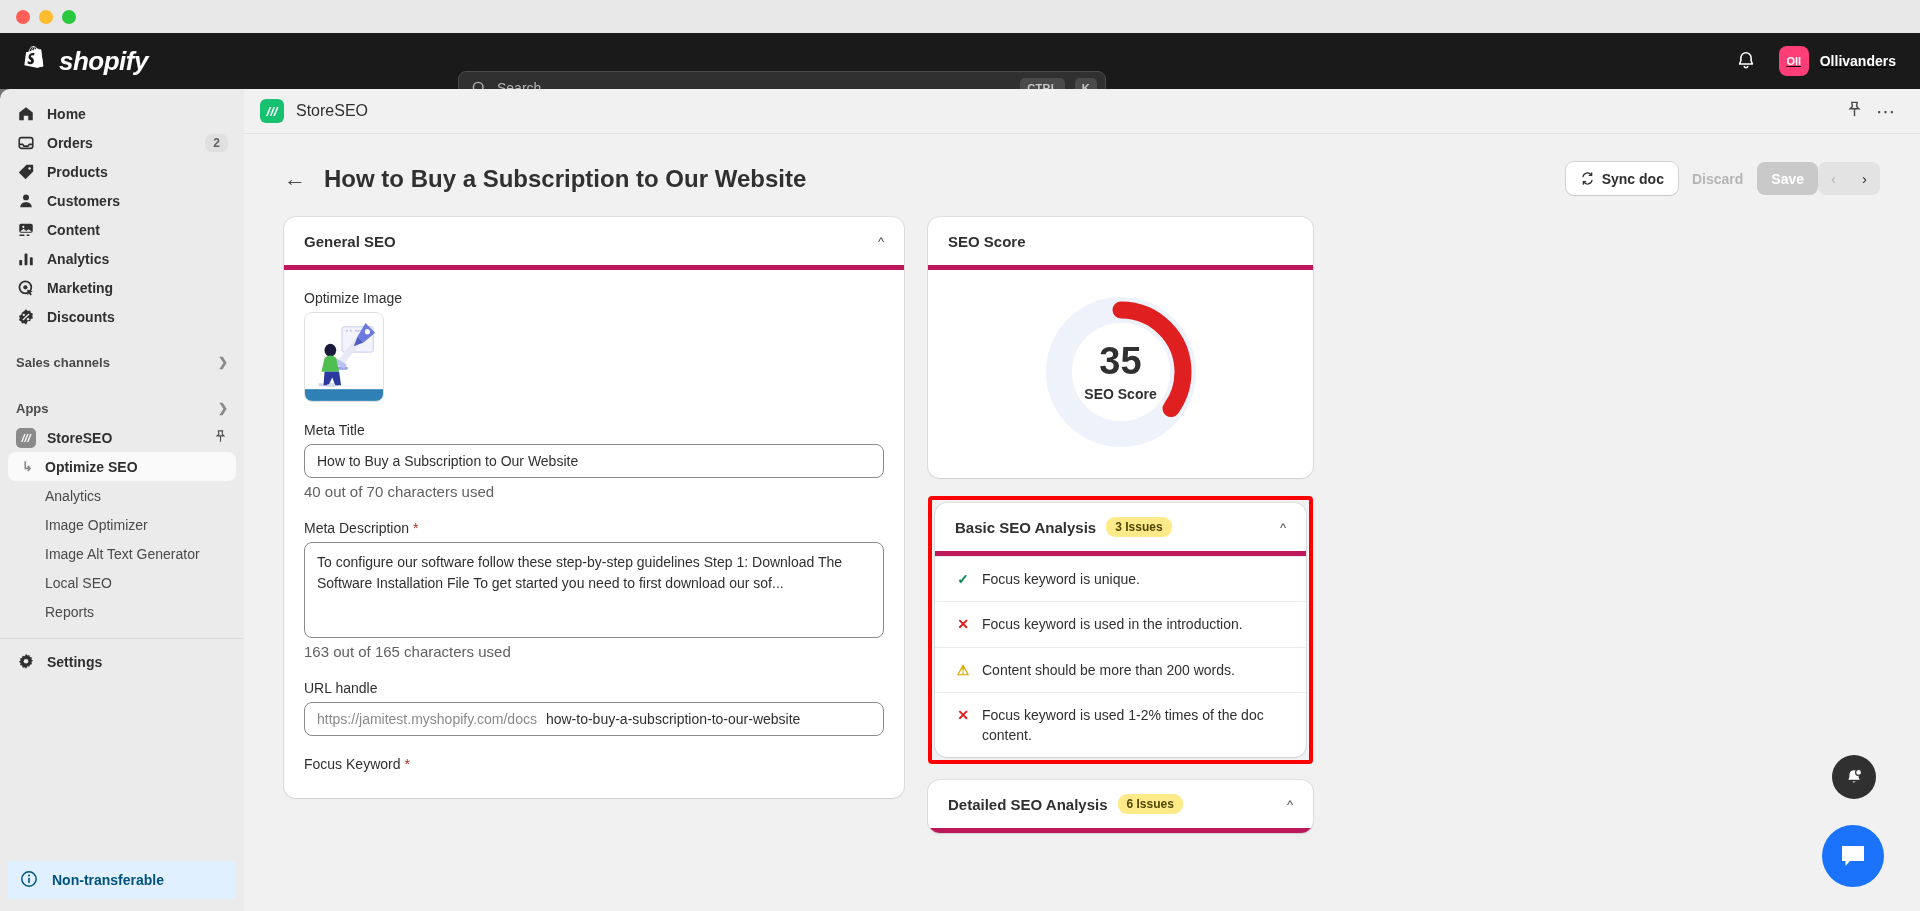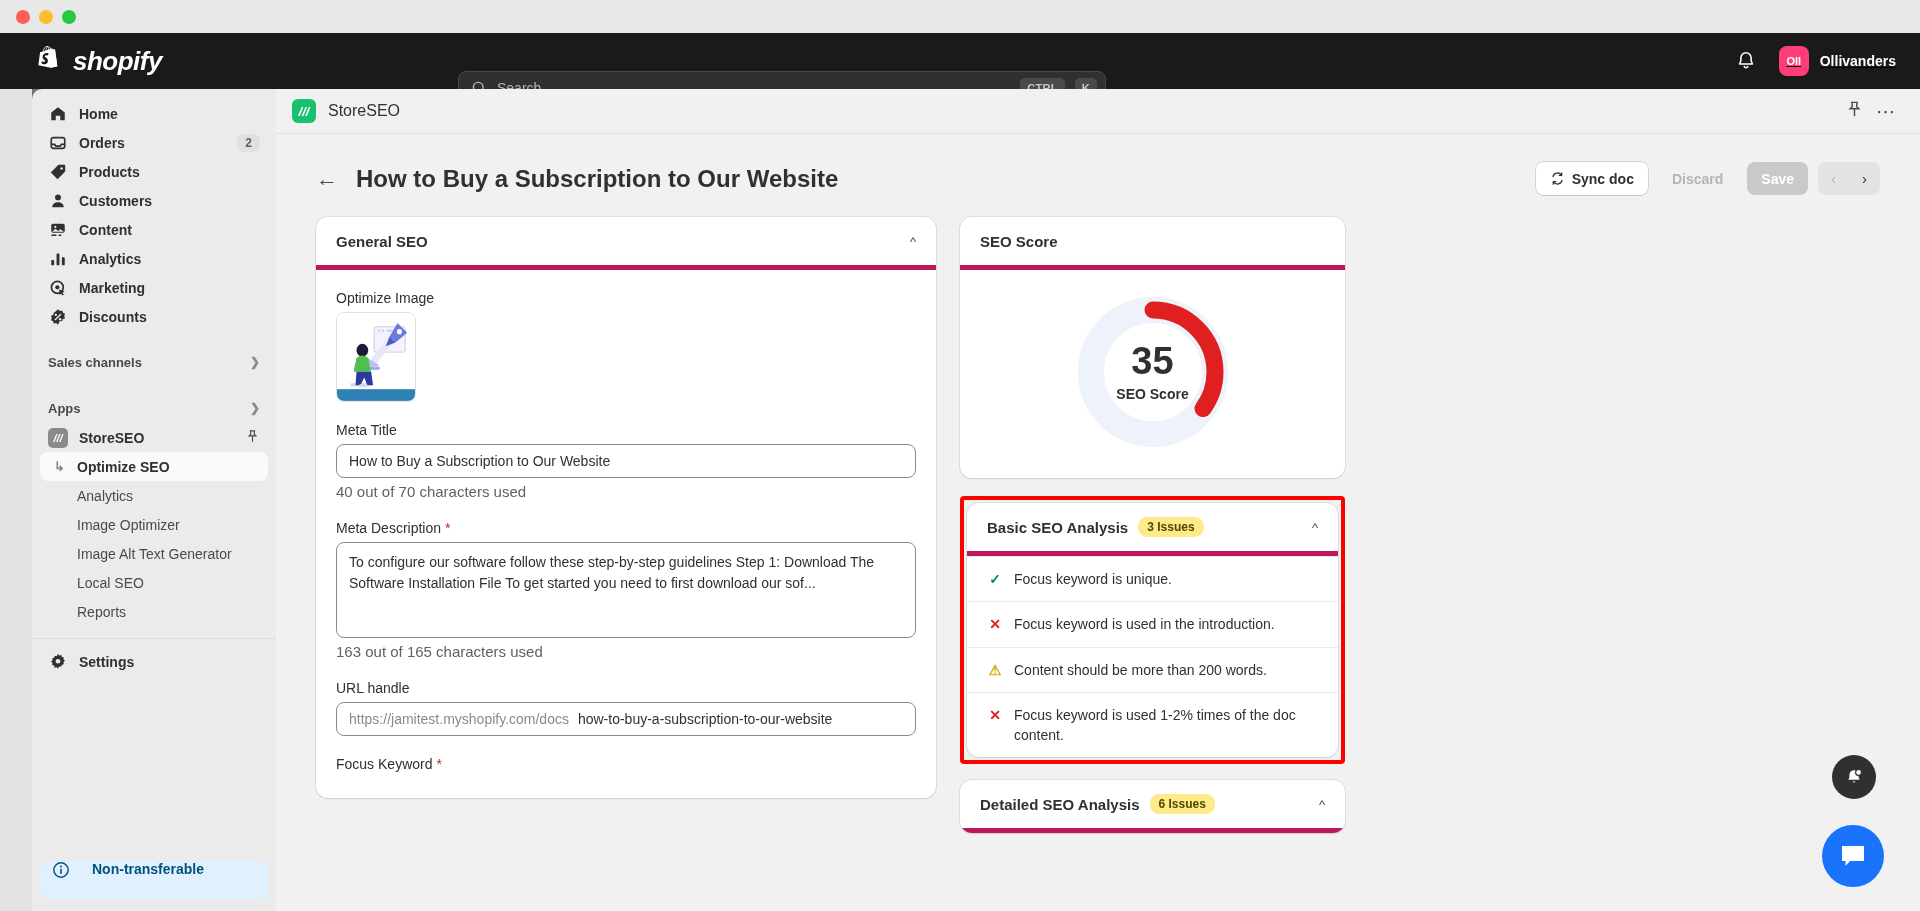--- a/index.html
+++ b/index.html
@@ -24,21 +24,21 @@
 
   
   .topbar {
     height: 56px; width: 100%;
     background: #1a1a1a;
     display: flex; align-items: center;
     position: relative;
   }
   .logo-wrap {
     display: flex; align-items: center; gap: 9px;
-    padding-left: 36px; width: 244px;
+    padding-left: 22px; width: 244px;
   }
   .logo-bag { width: 28px; height: 31px; }
   .logo-text {
     color: #fff; font-size: 26px; font-weight: bold;
     font-style: italic; letter-spacing: -0.5px;
     font-family: "Liberation Sans", sans-serif;
   }
   .search-box {
     position: absolute; left: 458px; top: 38px;
     width: 648px; height: 34px;
@@ -62,21 +62,21 @@
   }
   .avatar {
     width: 30px; height: 30px; border-radius: 8px;
     background: #ff3d77; color: #fff;
     font-size: 11px; font-weight: bold;
     display: flex; align-items: center; justify-content: center;
   }
   .store-name { color: #fff; font-size: 14px; font-weight: 600; }
 
   
-  .body-wrap { display: flex; height: 822px; background: #737373; margin-left: 32px; }
+  .body-wrap { display: flex; height: 822px; background: #737373; }
 
   
   .sidebar {
     width: 244px; background: #ebebeb;
     border-top-left-radius: 10px;
     padding-top: 10px;
     display: flex; flex-direction: column;
     position: relative;
   }
   .nav-item {
@@ -129,23 +129,23 @@
     background: #fafafa; color: #303030; font-weight: bold;
   }
   .sub-item .arrow-l {
     position: absolute; left: 14px; color: #8a8a8a; font-size: 13px;
   }
   .sidebar-divider {
     height: 1px; background: #dcdcdc; margin: 12px 0 8px 0;
   }
   .nontransfer {
     position: absolute; bottom: 12px; left: 8px; right: 8px;
-    height: 38px; border-radius: 8px;
+    height: 38px; border-radius: 1px;
     background: #e0f0ff;
-    display: flex; gap: 22px;
+    display: flex; align-items: center; gap: 14px;
     padding: 0 12px;
     font-size: 14px; font-weight: 600; color: #00527c;
   }
 
   
   .content {
     flex: 1; background: #f1f1f1;
     border-top-left-radius: 0;
     display: flex; flex-direction: column;
     position: relative; overflow: hidden;
@@ -167,21 +167,21 @@
   .app-bar-ico { color: #4a4a4a; cursor: pointer; }
 
   
   .page-head {
     display: flex; align-items: center;
     padding: 28px 40px 0 40px;
     gap: 18px;
   }
   .back-arrow { font-size: 22px; color: #4a4a4a; cursor: pointer; line-height: 1; }
   .page-title { font-size: 24px; font-weight: bold; color: #303030; flex: 1; }
-  .head-actions { display: flex; align-items: center; gap: 10px; }
+  .head-actions { display: flex; align-items: center; }
   .btn {
     height: 33px; border-radius: 8px;
     display: flex; align-items: center; gap: 7px;
     padding: 0 14px; font-size: 14px; font-weight: 600;
     cursor: pointer; border: none;
     font-family: "Liberation Sans", sans-serif;
   }
   .btn-white { background: #fff; color: #303030; box-shadow: 0 0 0 1px rgba(0,0,0,.12), 0 1px 0 rgba(0,0,0,.05); }
   .btn-ghost { background: transparent; color: #b5b5b5; }
   .btn-disabled { background: #c9c9c9; color: #fff; }

